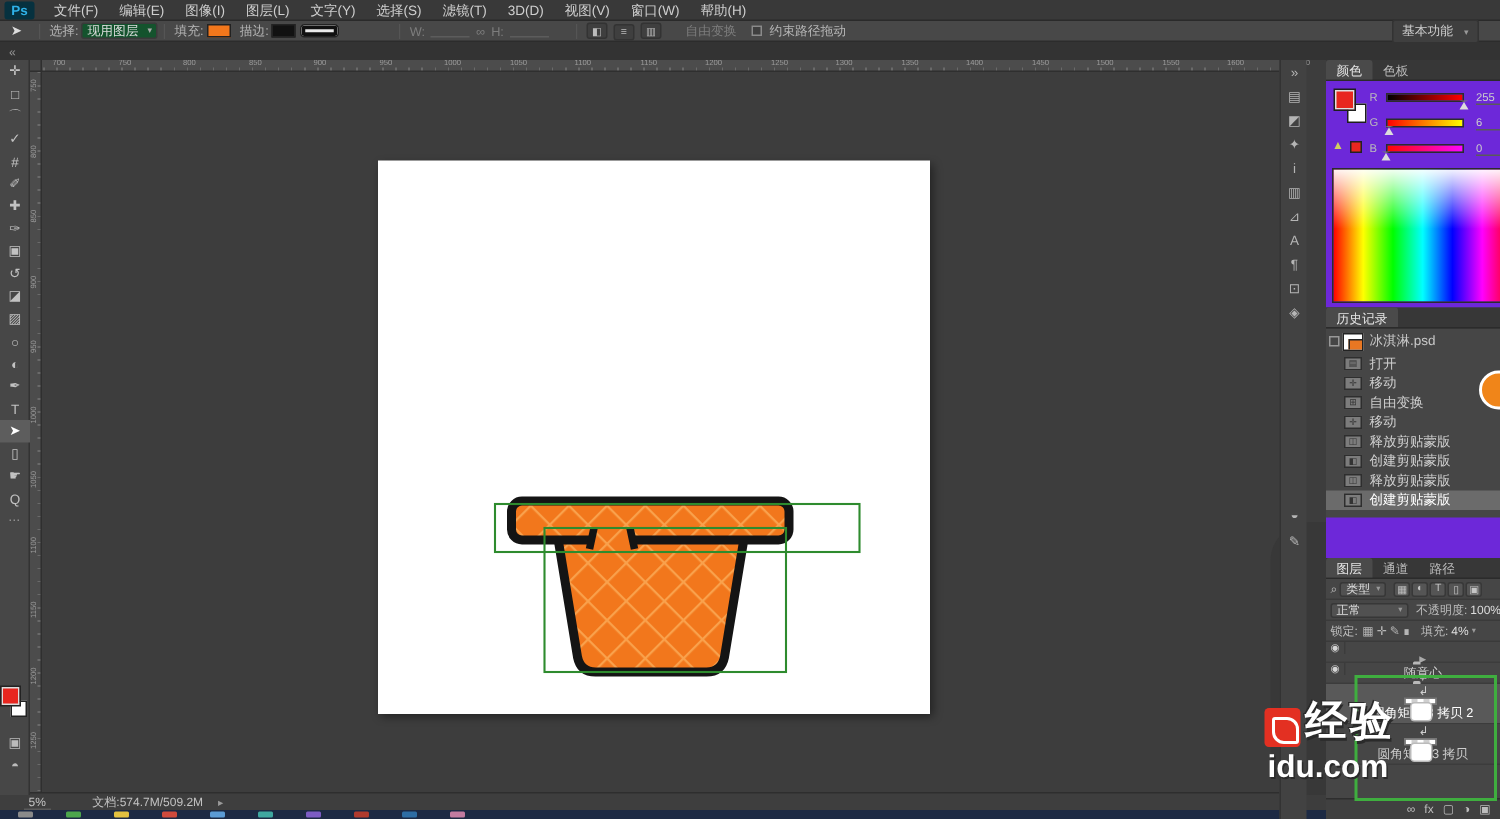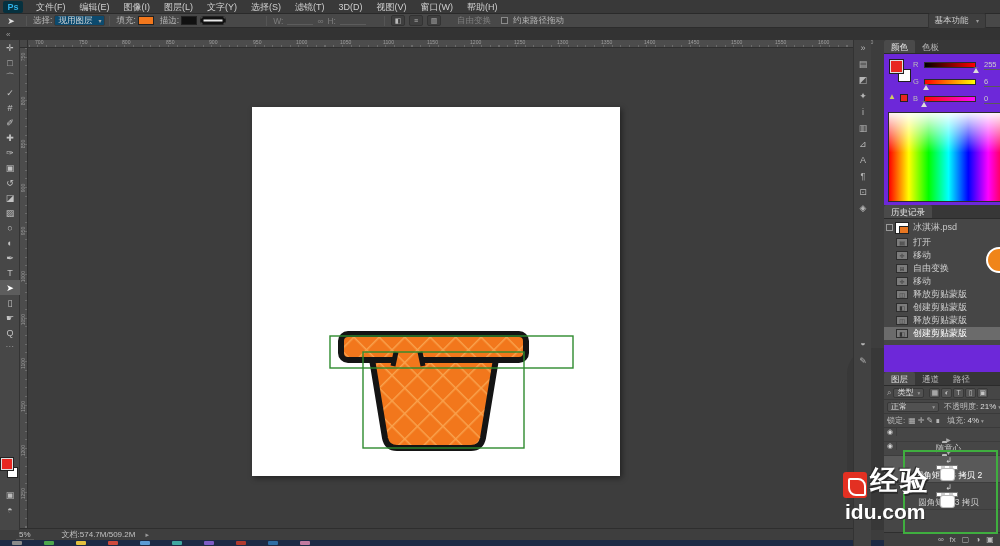--- a/index.html
+++ b/index.html
@@ -10,21 +10,21 @@
   
   #menubar { position:absolute; left:0; top:0; width:1000px; height:14px; background:#393939; border-bottom:1px solid #2a2a2a; display:flex; align-items:center; z-index:10; }
   #ps-logo { display:inline-flex; align-items:center; justify-content:center; width:20px; height:12px; margin:0 6px 0 3px; background:#06313f; color:#2fb1e8; font-weight:bold; font-size:9px; border-radius:2px; }
   .menu-item { padding:0 7px; line-height:14px; color:#cfcfcf; cursor:default; }
 
   
   #optionsbar { position:absolute; left:0; top:14px; width:1000px; height:14px; background:#484848; border-bottom:1px solid #2c2c2c; display:flex; align-items:center; z-index:10; font-size:8.5px; }
   .ob-sep { width:1px; height:10px; background:#393939; border-right:1px solid #555; margin:0 4px; }
   #ob-tool { width:22px; text-align:center; color:#ddd; font-size:9px; }
   .ob-label { color:#b5b5b5; margin:0 2px; }
-  .ob-dd { display:inline-flex; align-items:center; background:#0c4a6e; border:1px solid #3a3a3a; border-radius:2px; height:11px; padding:0 3px; color:#ddd; }
+  .ob-dd { display:inline-flex; align-items:center; background:#14532d; border:1px solid #3a3a3a; border-radius:2px; height:11px; padding:0 3px; color:#ddd; }
   .ob-dd .caret { margin-left:6px; font-size:6px; color:#aaa; }
   .swatch { display:inline-block; width:16px; height:9px; border:1px solid #222; vertical-align:middle; }
   #ob-stroke-style { display:inline-block; width:26px; height:9px; background:#e9e9e9; border:1px solid #222; border-radius:3px; box-shadow:inset 0 0 0 2.5px #111; margin-left:3px; }
   .ob-dim { color:#7d7d7d; }
   .ob-field { display:inline-block; width:26px; height:9px; border-bottom:1px solid #5c5c5c; margin:0 2px; }
   .ob-btn { display:inline-flex; align-items:center; justify-content:center; width:14px; height:11px; background:#3f3f3f; border:1px solid #333; border-radius:2px; margin:0 2px; color:#bbb; font-size:7px; }
   .ob-check { display:inline-block; width:7px; height:7px; border:1px solid #8a8a8a; background:#3f3f3f; margin:0 3px 0 8px; vertical-align:middle; }
   #workspace-btn { margin-left:auto; margin-right:14px; color:#cfcfcf; background:#3f3f3f; border:1px solid #333; border-radius:2px; padding:1px 6px; }
   #workspace-btn .caret { font-size:6px; margin-left:5px; color:#999; }
 
@@ -400,21 +400,21 @@
             <span class="ficon">▣</span>
           </span>
         <span style="margin-left:auto;color:#d66;font-size:7px">●</span>
       </div>
       <div class="lp-row">
         <span class="lp-dd" style="width:52px;justify-content:space-between">
           <span>正常</span>
           <span class="caret">▾</span>
         </span>
         <span style="margin-left:5px">不透明度:</span>
-        <span style="margin-left:2px;color:#ddd">21%</span>
+        <span style="margin-left:2px;color:#ddd">100%</span>
         <span class="caret" style="font-size:5.5px;color:#999;margin-left:2px">▾</span>
       </div>
       <div class="lp-row">
         <span>锁定:</span>
         <span id="lock-icons" style="display:inline-flex;margin-left:2px">
             <span class="licon">▦</span>
             <span class="licon">✛</span>
             <span class="licon">✎</span>
             <span class="licon">∎</span>
           </span>

